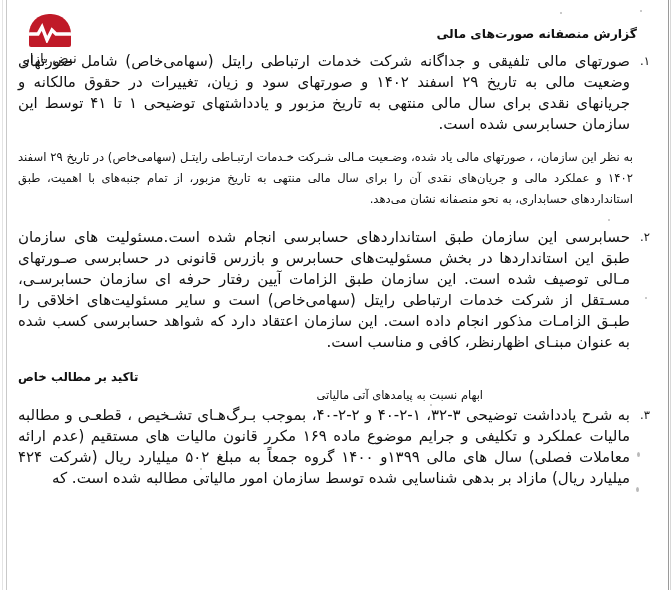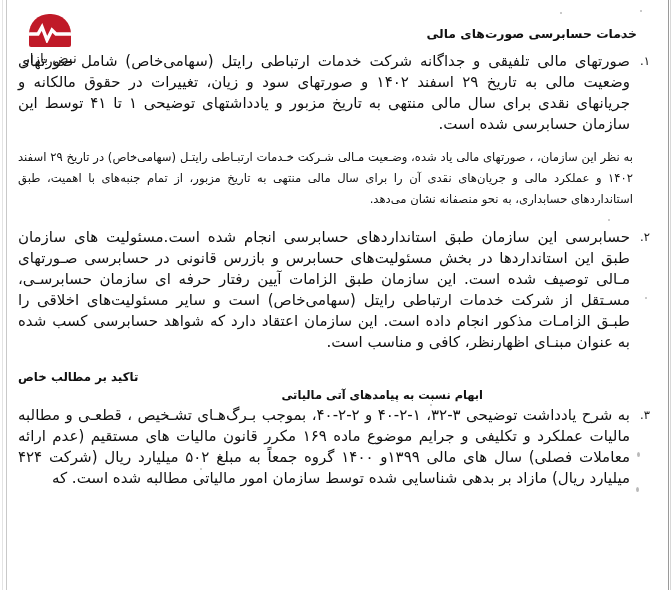--- a/index.html
+++ b/index.html
@@ -117,21 +117,21 @@
     margin: 0 0 4px 0;
     padding-right: 16px;
   }
   .section-head.centered-ish {
     padding-right: 170px;
     text-align: left;
   }
   .section-sub {
     text-align: right;
     font-size: 11.4px;
-    font-weight: bold;
+    font-weight: normal;
     color: #111;
     margin: 0 0 3px 0;
     padding-right: 170px;
   }
 
   .spacer-sm { height: 9px; }
   .spacer-md { height: 14px; }
   .spacer-lg { height: 17px; }
 
   
@@ -207,21 +207,21 @@
     <div class="brand-mark">
       <svg viewBox="0 0 42 20" preserveAspectRatio="none" aria-hidden="true">
         <path d="M0,11 L9,11 L13,4 L18,17 L23,7 L27,11 L42,11" fill="none" stroke="#ffffff" stroke-width="3.4" stroke-linejoin="miter" stroke-linecap="butt"></path>
       </svg>
     </div>
     <div class="brand-name">نبض بازار</div>
   </div>
 
   <div class="doc">
 
-    <div class="doc-title">خدمات حسابرسی صورت‌های مالی</div>
+    <div class="doc-title">گزارش منصفانه صورت‌های مالی</div>
 
     <div>
 
       <div class="clause">
         <div class="clause-num">۱.</div>
         <div class="clause-body">صورتهای مالی تلفیقی و جداگانه شرکت خدمات ارتباطی رایتل (سهامی‌خاص) شامل صورتهای وضعیت مالی به تاریخ ۲۹ اسفند ۱۴۰۲ و صورتهای سود و زیان، تغییرات در حقوق مالکانه و جریانهای نقدی برای سال مالی منتهی به تاریخ مزبور و یادداشتهای توضیحی ۱ تا ۴۱ توسط این سازمان حسابرسی شده است.</div>
       </div>
 
       <div class="spacer-sm"></div>
 

